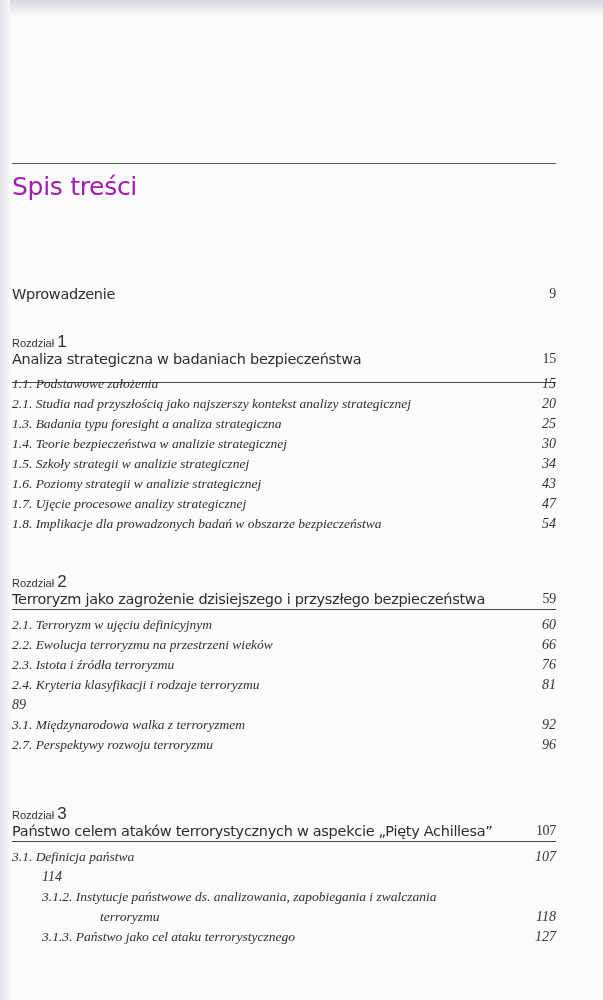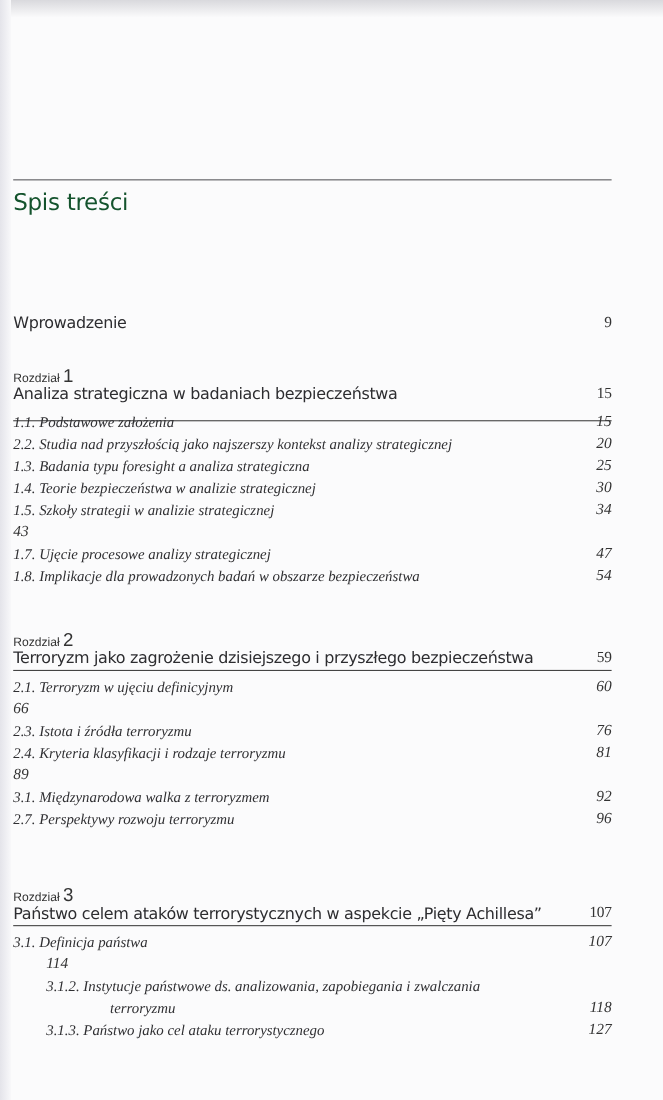--- a/index.html
+++ b/index.html
@@ -15,21 +15,21 @@
     .top-shade {
       position: absolute; left: 0; top: 0; width: 603px; height: 16px;
       background: linear-gradient(to bottom, #d9d9dd, #fbfbfc);
     }
     .rule {
       position: absolute; left: 12px; top: 163px; width: 544px; height: 1px;
       background: #5a5a5e;
     }
     .title {
       position: absolute; left: 12px; top: 172px;
-      font-family: "DejaVu Sans", sans-serif; font-size: 21px; color: #14532d;
+      font-family: "DejaVu Sans", sans-serif; font-size: 25px; color: #a21caf;
       letter-spacing: -0.3px;
     }
     .entry {
       position: absolute; left: 12px; width: 544px; display: flex; justify-content: space-between;
       align-items: center;
     }
     .sans { font-family: "DejaVu Sans", sans-serif; font-size: 14.5px; letter-spacing: -0.3px; color: #2d2d30; }
     .serif { font-family: "Liberation Serif", serif; font-size: 13.5px; color: #2f2f32; font-style: italic; }
     .page { font-family: "Liberation Serif", serif; font-size: 14px; color: #333; }
     .chap-label { position: absolute; left: 12px; font-family: Liberation Sans, sans-serif; font-size: 11px; color: #333; }
@@ -56,36 +56,37 @@
 </div>
 <div class="entry sans ul" style="top:351px;padding-bottom:15px">
   <span>Analiza strategiczna w badaniach bezpieczeństwa</span>
   <span class="page">15</span>
 </div>
 <div class="entry serif" style="top:376px">
     <span>1.1. Podstawowe założenia</span>
     <span class="page">15</span>
   </div>
 <div class="entry serif" style="top:396px">
-    <span>2.2. Studia nad przyszłością jako najszerszy kontekst analizy strategicznej</span>
+    <span>2.1. Studia nad przyszłością jako najszerszy kontekst analizy strategicznej</span>
     <span class="page">20</span>
   </div>
 <div class="entry serif" style="top:416px">
     <span>1.3. Badania typu foresight a analiza strategiczna</span>
     <span class="page">25</span>
   </div>
 <div class="entry serif" style="top:436px">
     <span>1.4. Teorie bezpieczeństwa w analizie strategicznej</span>
     <span class="page">30</span>
   </div>
 <div class="entry serif" style="top:456px">
     <span>1.5. Szkoły strategii w analizie strategicznej</span>
     <span class="page">34</span>
   </div>
 <div class="entry serif" style="top:476px">
+    <span>1.6. Poziomy strategii w analizie strategicznej</span>
     <span class="page">43</span>
   </div>
 <div class="entry serif" style="top:496px">
     <span>1.7. Ujęcie procesowe analizy strategicznej</span>
     <span class="page">47</span>
   </div>
 <div class="entry serif" style="top:516px">
     <span>1.8. Implikacje dla prowadzonych badań w obszarze bezpieczeństwa</span>
     <span class="page">54</span>
   </div>
@@ -95,20 +96,21 @@
 </div>
 <div class="entry sans ul" style="top:591px;padding-bottom:2px">
   <span>Terroryzm jako zagrożenie dzisiejszego i przyszłego bezpieczeństwa</span>
   <span class="page">59</span>
 </div>
 <div class="entry serif" style="top:617px">
     <span>2.1. Terroryzm w ujęciu definicyjnym</span>
     <span class="page">60</span>
   </div>
 <div class="entry serif" style="top:637px">
+    <span>2.2. Ewolucja terroryzmu na przestrzeni wieków</span>
     <span class="page">66</span>
   </div>
 <div class="entry serif" style="top:657px">
     <span>2.3. Istota i źródła terroryzmu</span>
     <span class="page">76</span>
   </div>
 <div class="entry serif" style="top:677px">
     <span>2.4. Kryteria klasyfikacji i rodzaje terroryzmu</span>
     <span class="page">81</span>
   </div>

